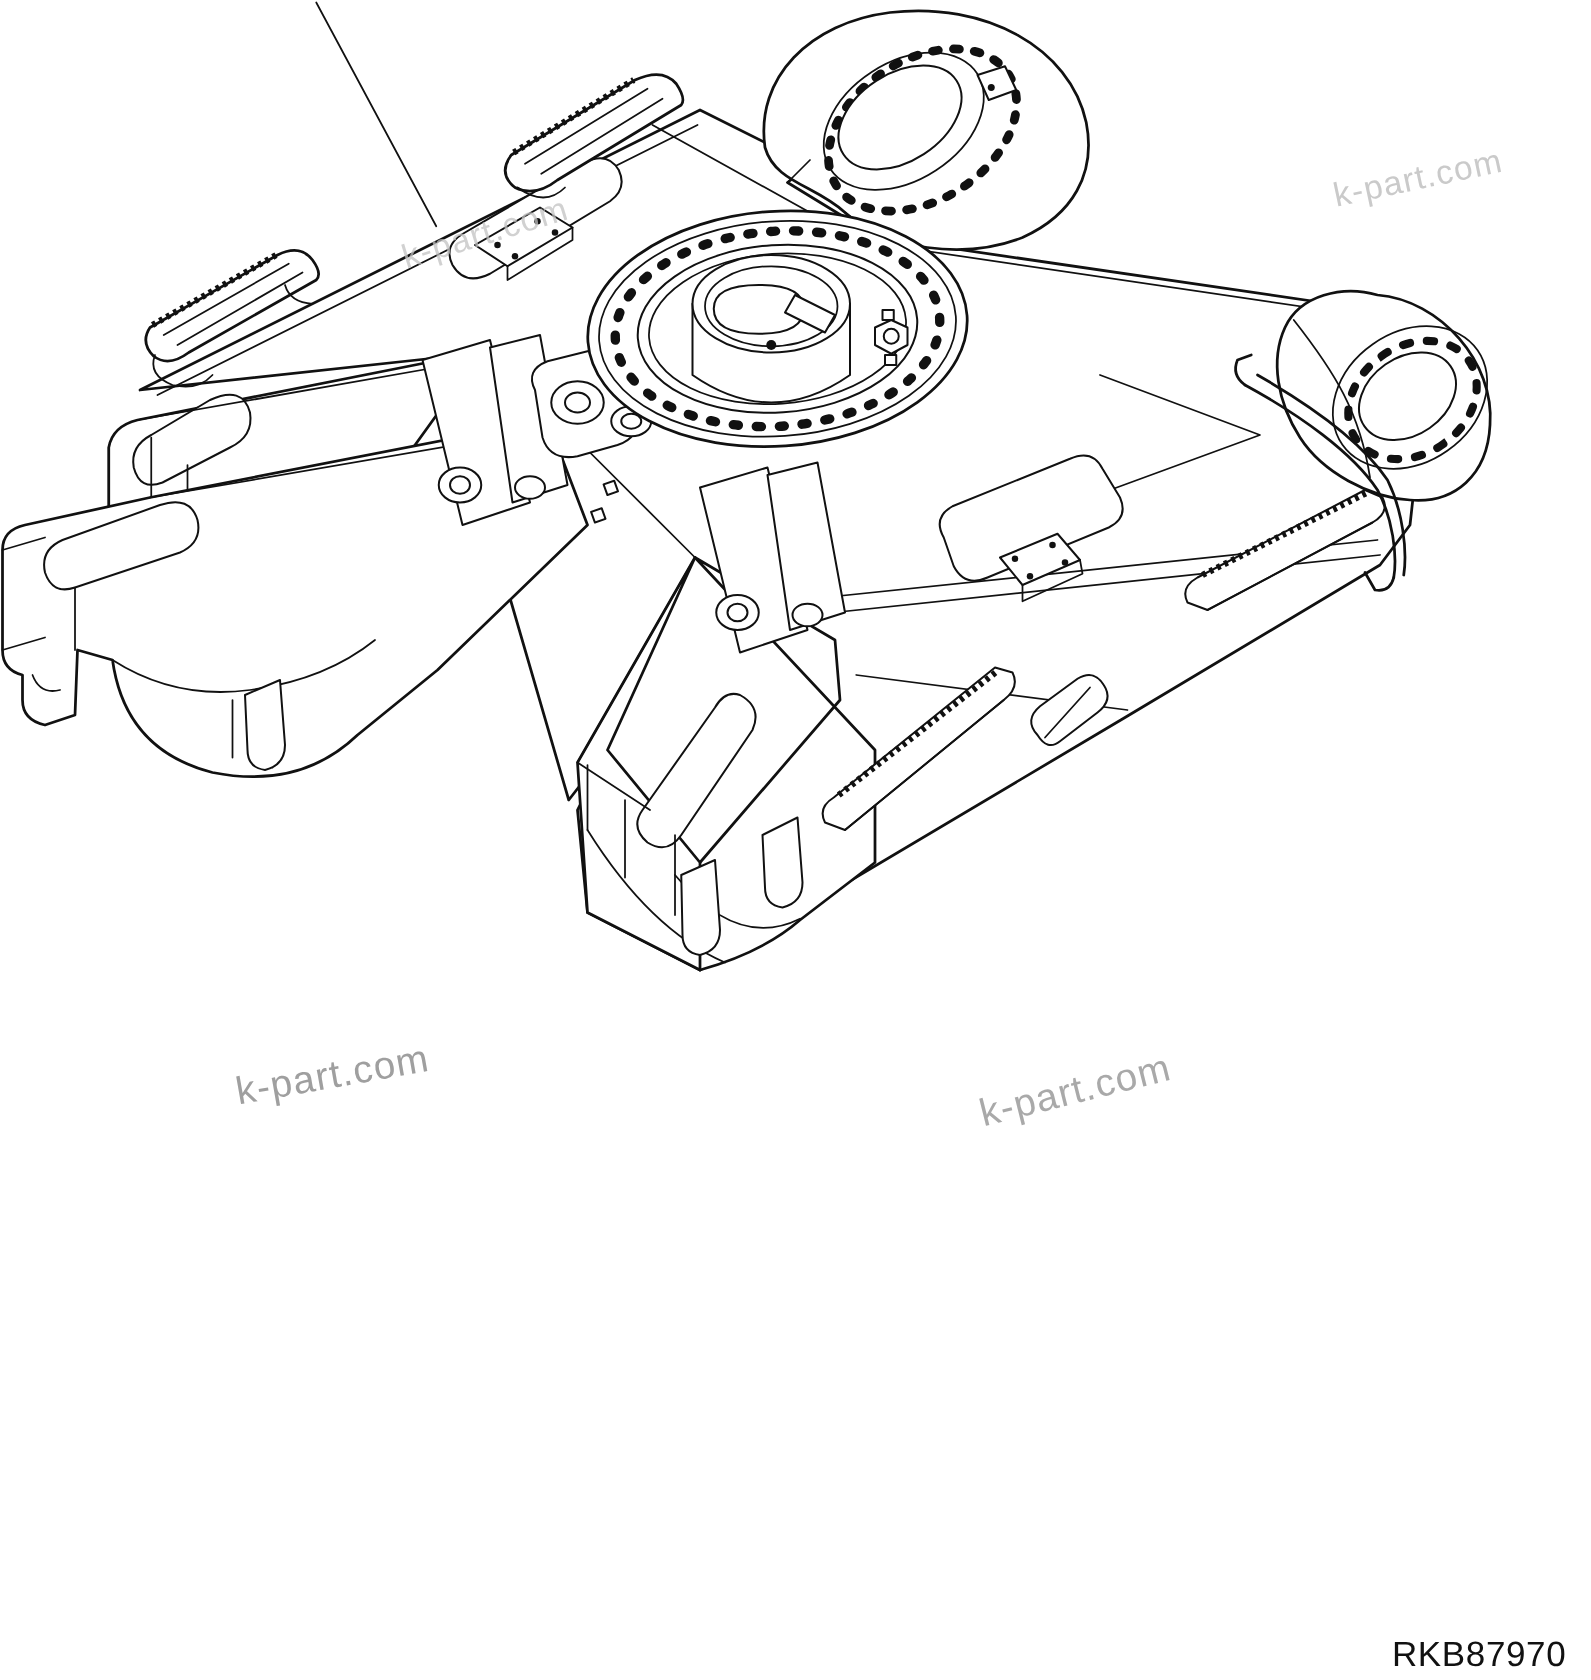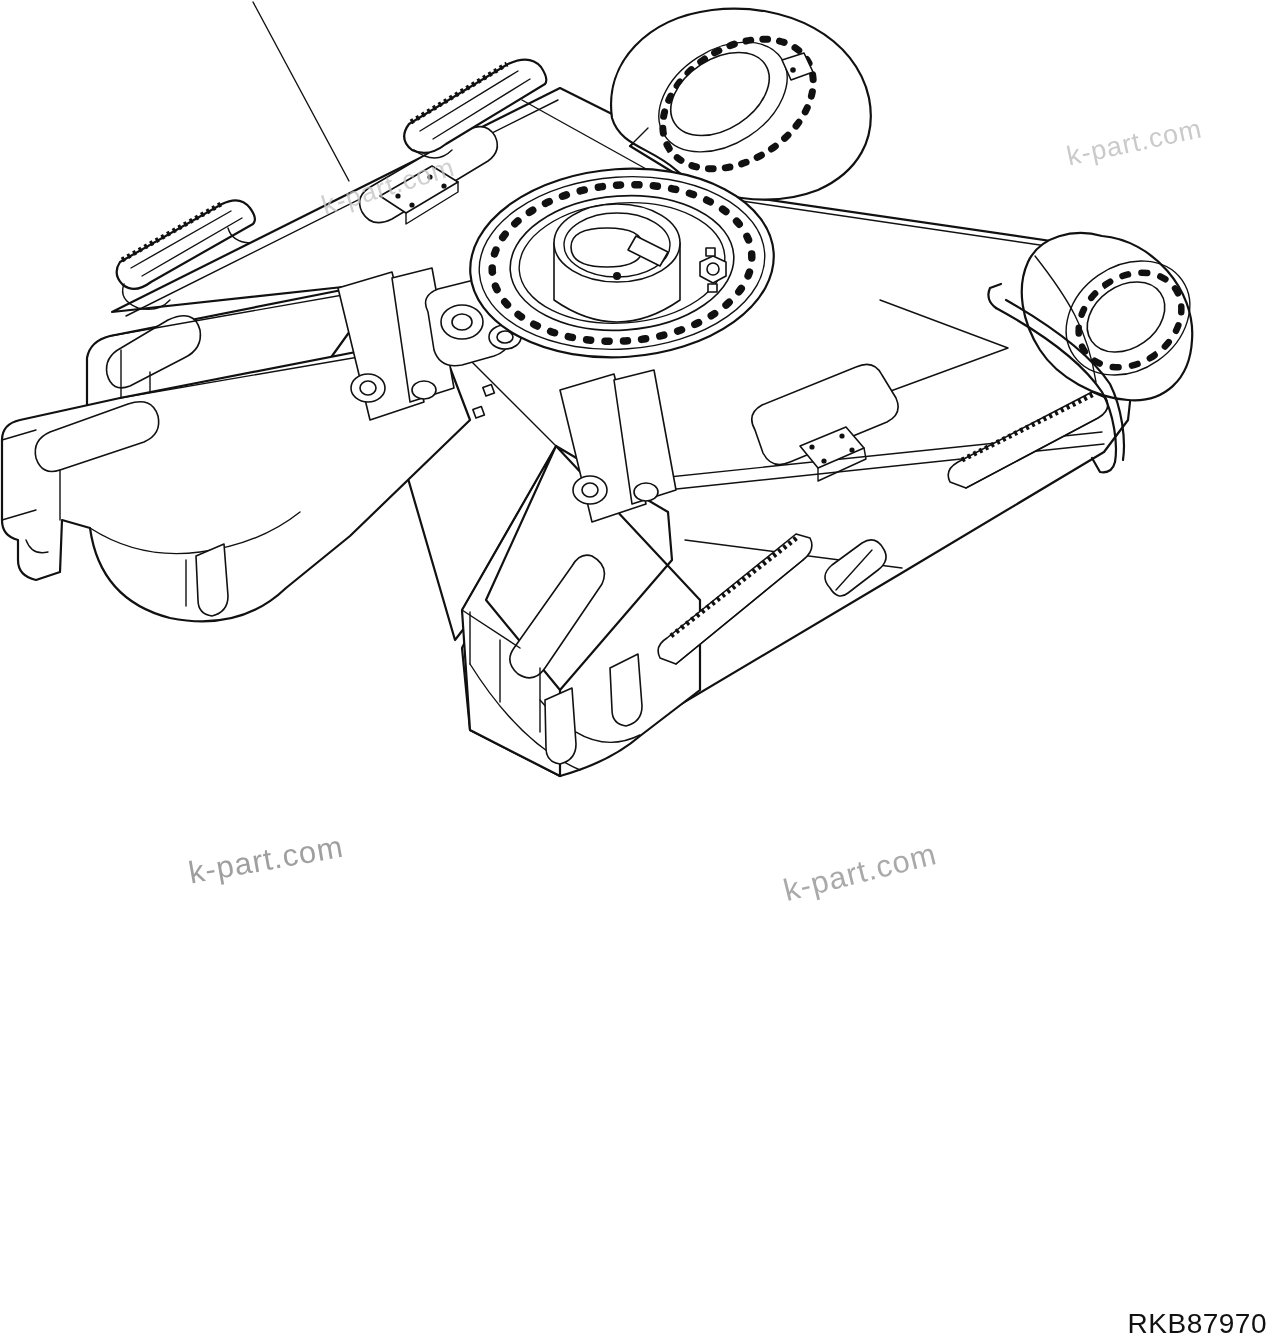--- a/index.html
+++ b/index.html
@@ -15,21 +15,21 @@
     position:absolute;
     color:#9a9a9a;
     font-family:"Liberation Sans", sans-serif;
     white-space:nowrap;
     pointer-events:none;
     transform-origin:left top;
     letter-spacing:1px;
   }
   #part-number{
     position:absolute;
-    right:6px;bottom:4px;
+    right:20px;bottom:4px;
     font-size:28px;
     color:#111;
     font-family:"Liberation Sans", sans-serif;
     letter-spacing:0.5px;
   }
   
   .ol{fill:#ffffff;stroke:#111;stroke-width:2.2;stroke-linejoin:round;}
   .ln{fill:none;stroke:#111;stroke-width:1.4;stroke-linejoin:round;stroke-linecap:round;}
   .ln2{fill:none;stroke:#111;stroke-width:2.2;stroke-linejoin:round;stroke-linecap:round;}
   .wh{fill:#ffffff;stroke:#111;stroke-width:1.6;stroke-linejoin:round;}

